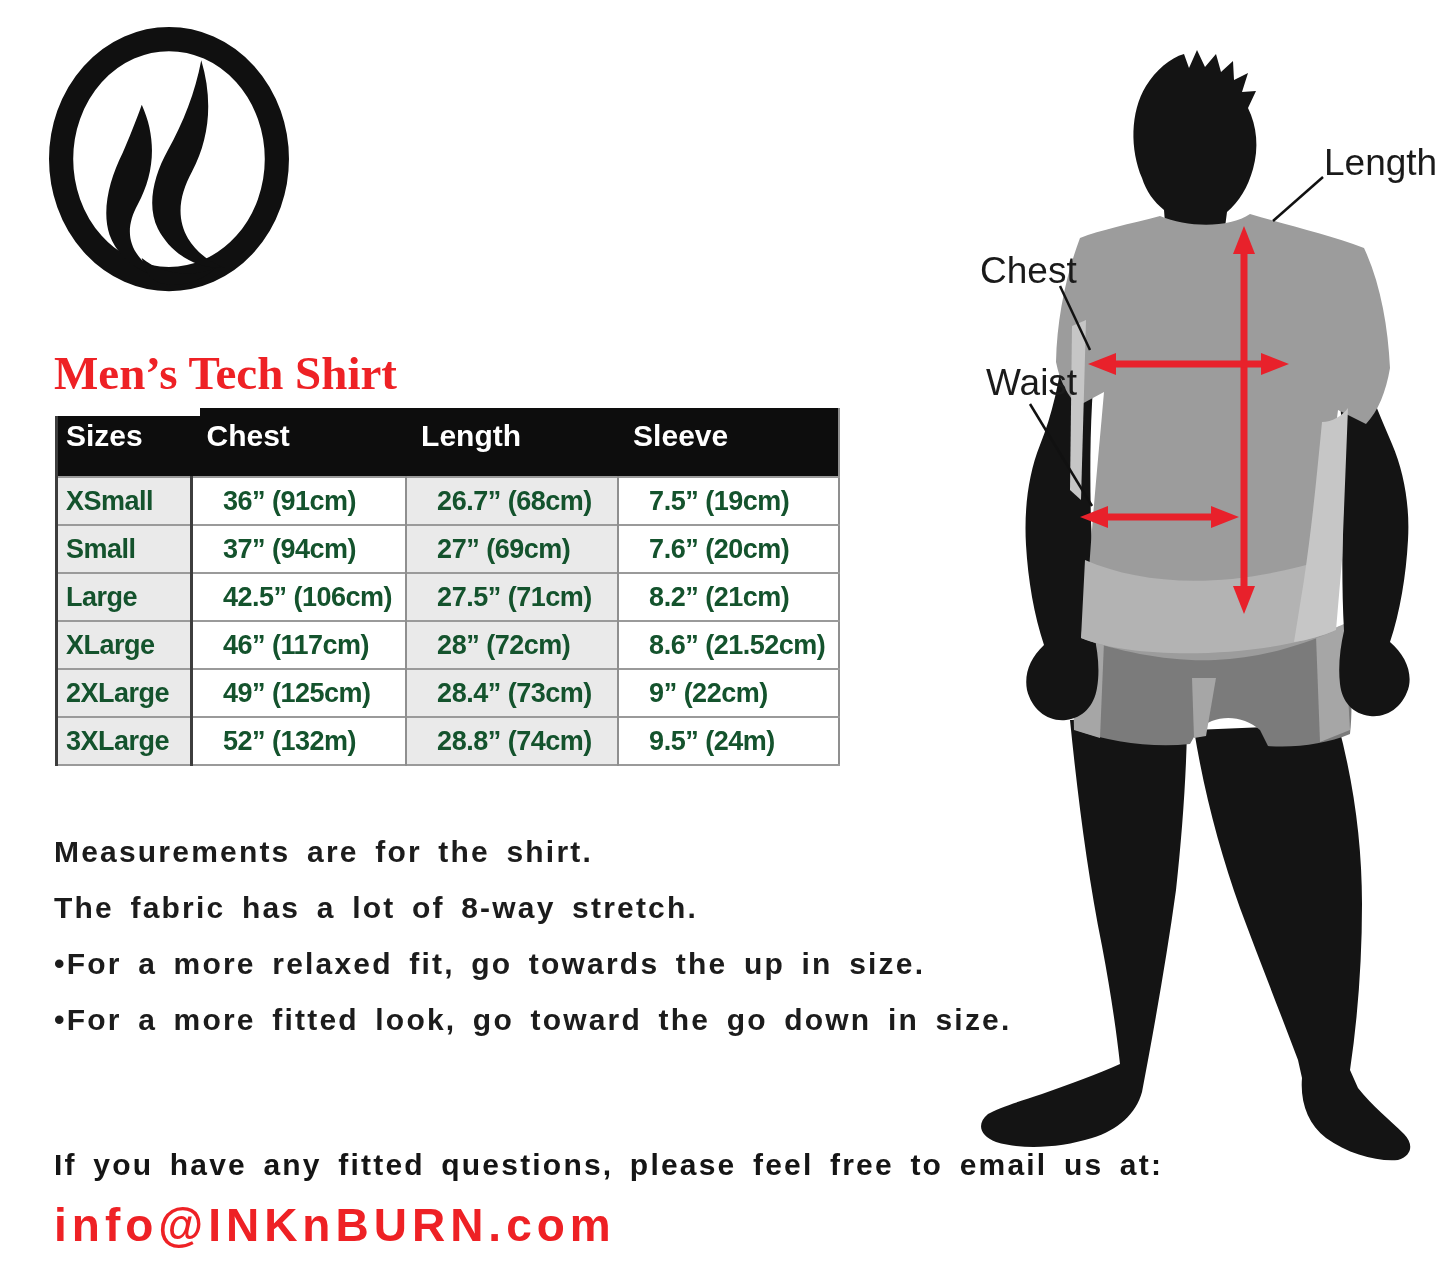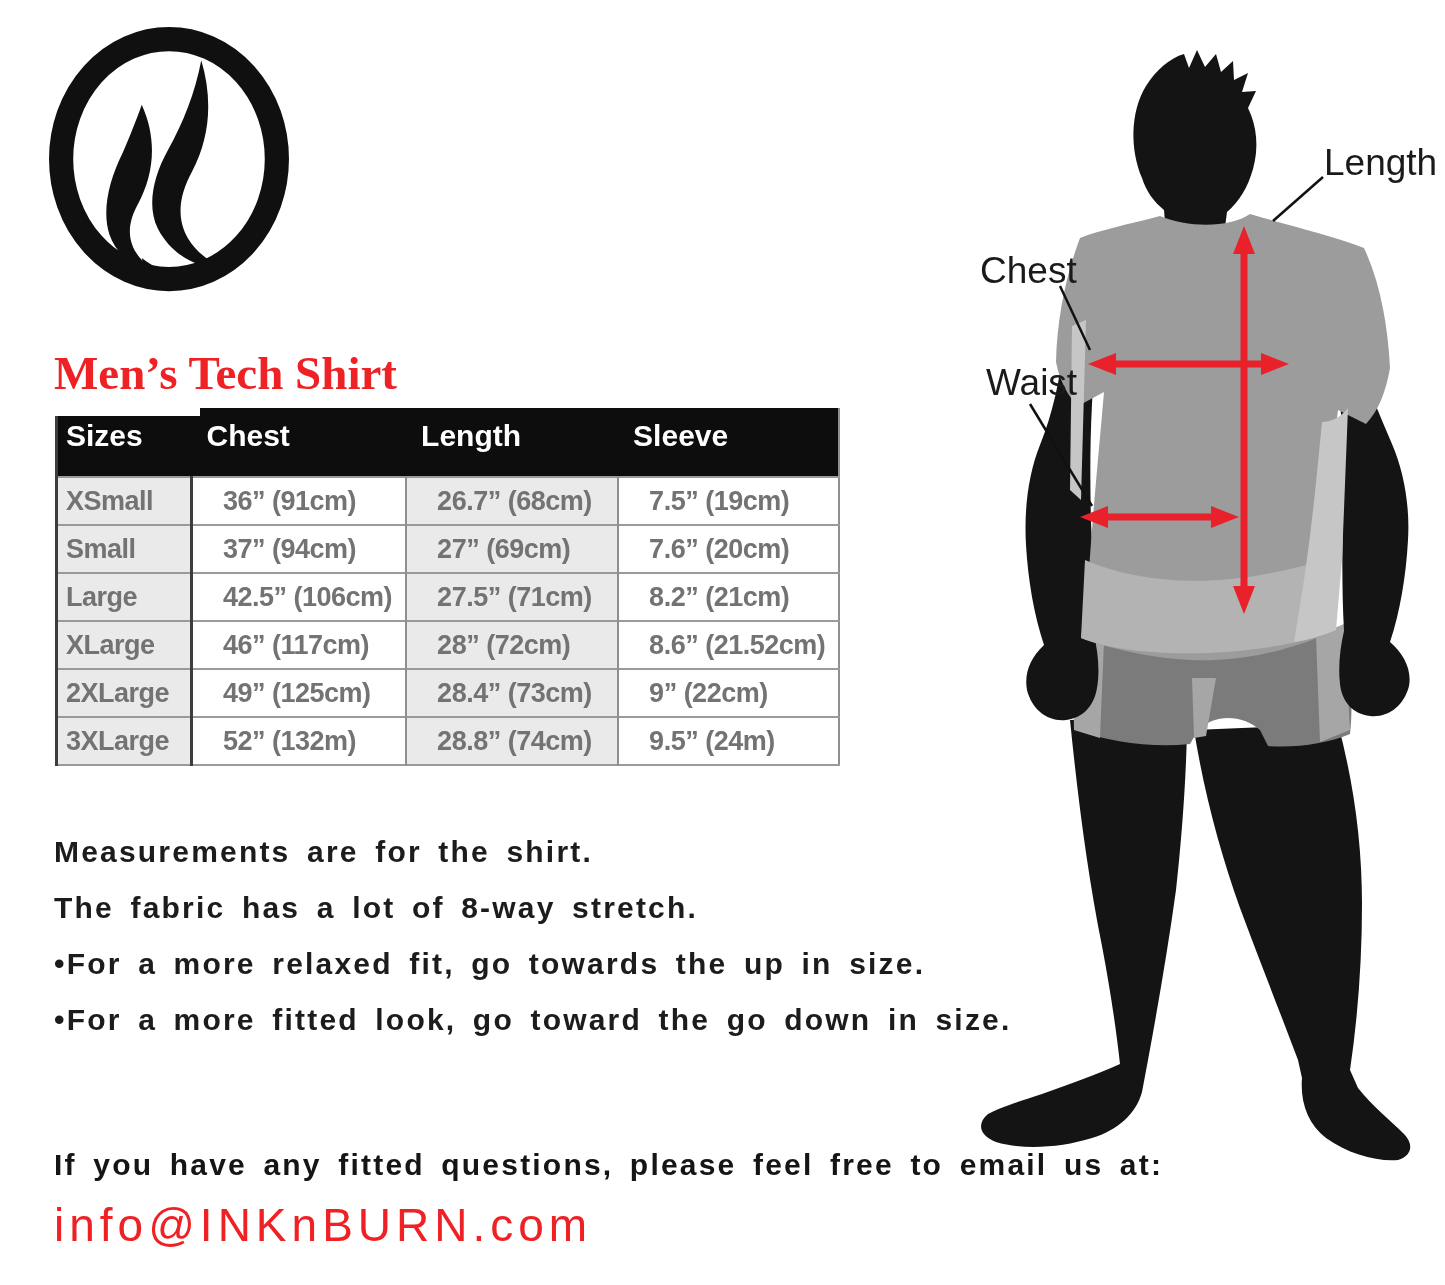--- a/index.html
+++ b/index.html
@@ -19,21 +19,21 @@
   .size-table{
     position:absolute;left:55px;top:408px;border-collapse:collapse;table-layout:fixed;
     border-left:3px solid #3d3d3d;border-right:2px solid #8f8f8f;border-bottom:2px solid #9a9a9a;
   }
   .size-table th{
     background:#0d0d0d;color:#ffffff;font-size:30px;font-weight:700;
     height:56px;text-align:left;padding:0 0 12px 8px;vertical-align:middle;white-space:nowrap;
   }
   .size-table th + th{padding-left:15px;}
   .size-table td{
-    font-size:27px;font-weight:700;color:#737373;background:#ffffff;
+    font-size:27px;font-weight:700;color:#14532d;background:#ffffff;
     height:46px;padding:0 13px 0 30px;vertical-align:middle;white-space:nowrap;
     border-top:2px solid #9a9a9a;border-right:2px solid #8f8f8f;letter-spacing:-0.5px;
   }
   .size-table td:first-child{background:#eaeaea;padding-left:8px;border-right:3px solid #3d3d3d;}
   .size-table td:nth-child(3){background:#eaeaea;}
   .size-table td:last-child{border-right:none;}
   .header-notch{position:absolute;left:55px;top:408px;width:145px;height:8px;background:#ffffff;}
   
   .notes{position:absolute;left:54px;top:822px;}
   .note-line{
@@ -41,21 +41,21 @@
     line-height:34px;margin-bottom:22px;white-space:nowrap;color:#1c1c1c;margin-top:13px;
   }
   
   .contact-prompt{
     position:absolute;left:54px;top:1148px;
     font-size:30px;font-weight:700;letter-spacing:2.2px;word-spacing:6px;
     white-space:nowrap;color:#151515;
   }
   .contact-email{
     position:absolute;left:54px;top:1198px;
-    font-size:46px;font-weight:400;letter-spacing:5px;
+    font-size:46px;font-weight:700;letter-spacing:5px;
     white-space:nowrap;color:#ee2125;
   }
   
   .figure{position:absolute;left:930px;top:30px;width:515px;height:1150px;}
   .figure svg{display:block;width:515px;height:1150px;}
   .fig-label{
     position:absolute;font-size:37px;font-weight:400;color:#1a1a1a;white-space:nowrap;
   }
   .fig-label.length{left:394px;top:112px;}
   .fig-label.chest{left:50px;top:220px;}

